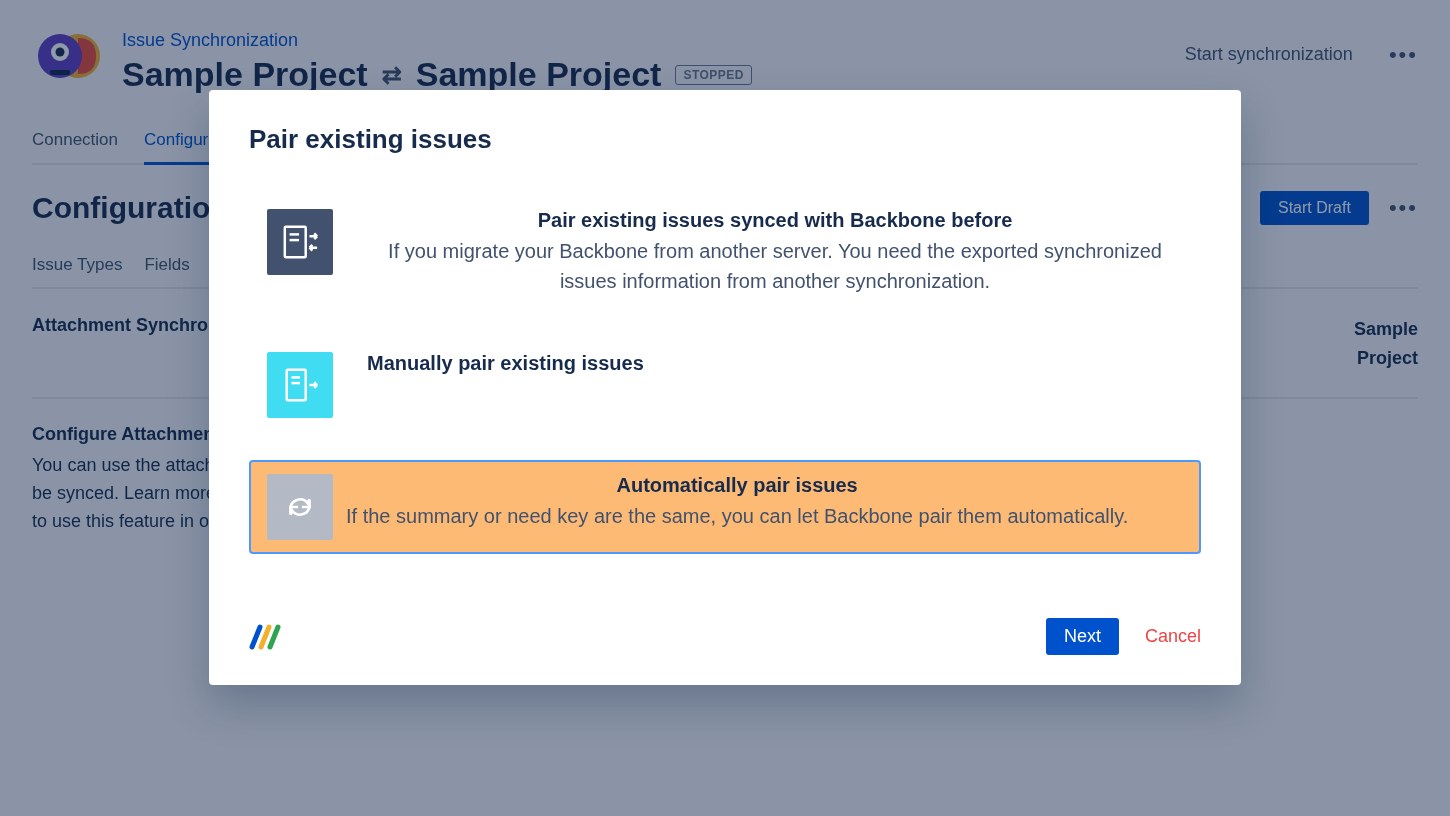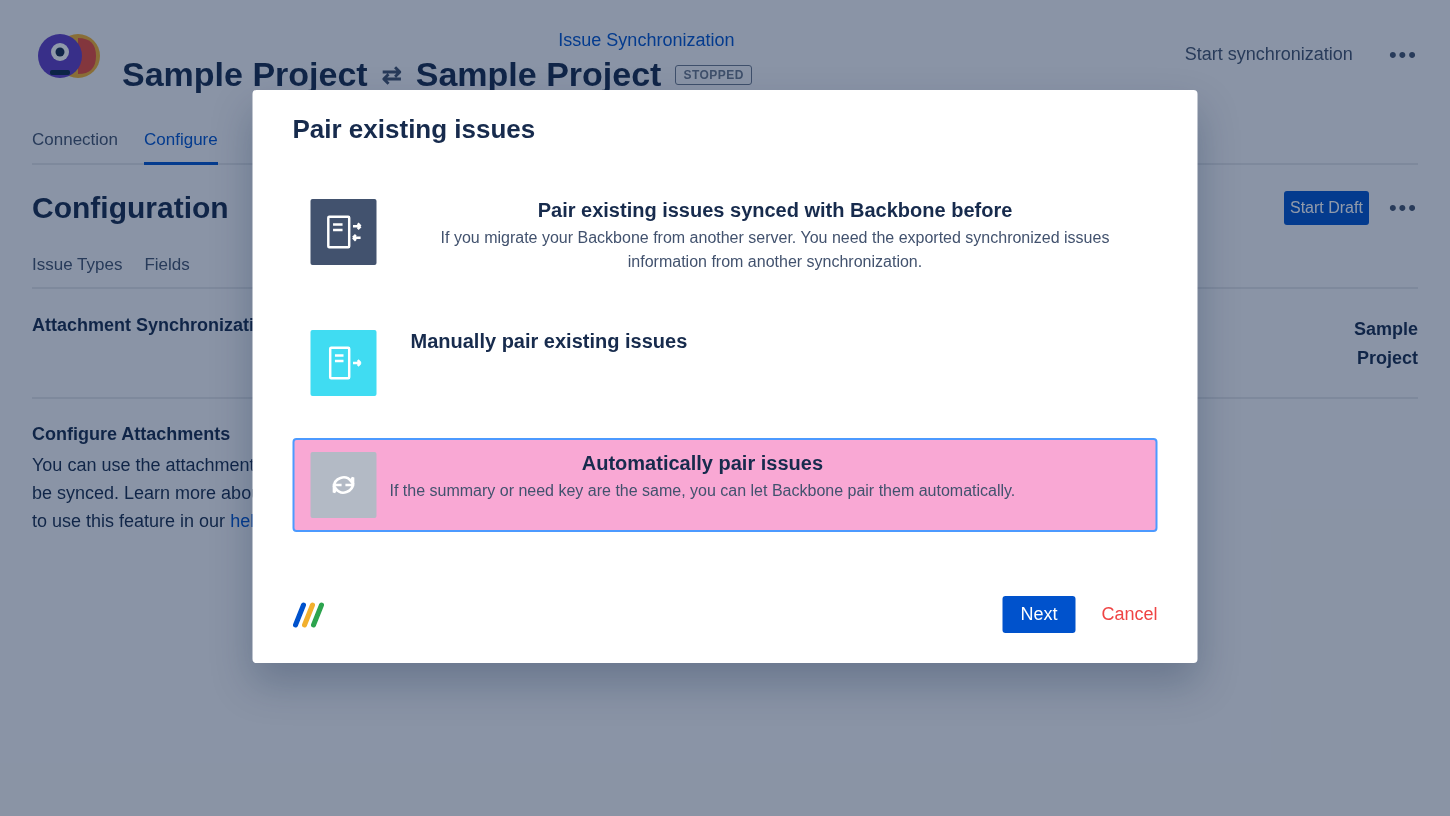--- a/index.html
+++ b/index.html
@@ -2,21 +2,21 @@
 <html><head>
 <meta charset="utf-8">
 <style>
   * { box-sizing: border-box; margin: 0; padding: 0; }
   html, body { width: 1450px; height: 816px; font-family: -apple-system, "Segoe UI", Helvetica, Arial, sans-serif; background: #f4f5f7; overflow: hidden; }
 
   
   .app {
     width: 1450px; height: 816px; padding: 30px 32px 0 32px; position: relative;
   }
-  .app-header { display: flex; align-items: flex-start; text-align: center; }
+  .app-header { display: flex; align-items: flex-start; }
   .app-logo {
     width: 78px; height: 52px; position: relative; margin-right: 12px;
   }
   .app-logo svg { width: 78px; height: 52px; }
   .app-titleblock { flex: 1 1 auto; }
   .app-breadcrumb { color: #0052cc; font-size: 18px; font-weight: 500; }
   .app-title { font-size: 34px; font-weight: 600; color: #172b4d; margin-top: 4px; display: flex; align-items: center; gap: 14px;}
   .arrow-between { font-size: 24px; color: #42526e; }
   .status-badge {
     border: 1px solid #6b778c; color: #6b778c; font-size: 12px; font-weight: 700;
@@ -25,21 +25,21 @@
   .app-actions { display: flex; align-items: center; gap: 22px; padding-top: 6px; }
   .btn-start-sync { background: #f4f5f7; color: #42526e; font-size: 18px; padding: 8px 14px; border-radius: 3px; }
   .dots-icon { color: #42526e; font-size: 22px; letter-spacing: 2px; }
 
   .tabs-row { display: flex; gap: 26px; border-bottom: 2px solid #dfe1e6; margin-top: 36px; }
   .tab { color: #42526e; font-size: 17px; padding-bottom: 12px; }
   .tab.active { color: #0052cc; border-bottom: 3px solid #0052cc; margin-bottom: -2px; font-weight: 500; }
 
   .config-head { display: flex; align-items: center; margin-top: 26px; }
   .config-title { font-size: 30px; font-weight: 600; color: #172b4d; flex: 1; }
-  .btn-draft { background: #0052cc; color: #fff; font-size: 16px; padding: 8px 6px; border-radius: 3px; margin-right: 20px;}
+  .btn-draft { background: #0052cc; color: #fff; font-size: 16px; padding: 8px 18px; border-radius: 3px; margin-right: 20px;}
 
   .subtabs-row { display: flex; gap: 22px; margin-top: 30px; color: #42526e; font-size: 17px; border-bottom: 2px solid #dfe1e6; padding-bottom: 12px; }
 
   .section-row { display:flex; margin-top: 26px; justify-content: space-between; color:#172b4d; }
   .section-row .label { font-weight: 700; font-size: 18px; }
   .section-row .right { text-align:right; font-weight:700; font-size:18px; line-height:1.6; }
 
   .divider { height: 2px; background: #dfe1e6; margin-top: 24px; }
 
   .attach-block { margin-top: 22px; font-size: 18px; color:#172b4d; max-width: 640px; line-height:1.55;}
@@ -47,40 +47,40 @@
   .attach-block .link { color:#0052cc; }
 
   
   .scrim {
     position: absolute; inset:0; background: rgba(9,30,66,0.45);
   }
 
   
   .modal {
     position: absolute; top: 90px; left: 50%; transform: translateX(-50%);
-    width: 945px; background: #fff; border-radius: 4px;
+    width: 1032px; background: #fff; border-radius: 4px;
     box-shadow: 0 20px 40px rgba(9,30,66,.25);
-    padding: 24px 40px 30px 40px;
+    padding: 34px 40px 30px 40px;
   }
   .modal-title { font-size: 26px; font-weight: 600; color: #172b4d; }
 
   .option-list { margin-top: 40px; display: flex; flex-direction: column; gap: 28px; text-align: center; }
 
   .option {
     display: flex; gap: 34px; padding: 12px 16px; border: 2px solid transparent; border-radius: 4px;
     align-items: flex-start; cursor: pointer;
   }
-  .option.selected { background: #f9a8d4; border-color: #4c9aff; gap: 13px; }
+  .option.selected { background: #fdba74; border-color: #4c9aff; gap: 13px; }
   .option .icon {
     width: 66px; height: 66px; flex: 0 0 66px; display:flex; align-items:center; justify-content:center;
     border-radius: 2px;
   }
   .option .icon svg { width: 38px; height: 38px; }
   .option .text .heading { font-size: 20px; font-weight: 700; color:#172b4d; margin-bottom: 4px;}
-  .option .text .desc { font-size: 16px; color:#42526e; line-height:1.5; }
+  .option .text .desc { font-size: 20px; color:#42526e; line-height:1.5; }
 
   .icon-backbone { background:#42526e; }
   .icon-manual   { background:#40dcf2; }
   .icon-auto     { background:#b3bac5; }
 
   .modal-footer { display:flex; align-items:center; margin-top: 64px; }
   .footer-logo { width: 34px; height: 28px; }
   .footer-space { flex:1; }
   .btn-next {
     background:#0052cc; color:#fff; font-size:18px; font-weight:500;

